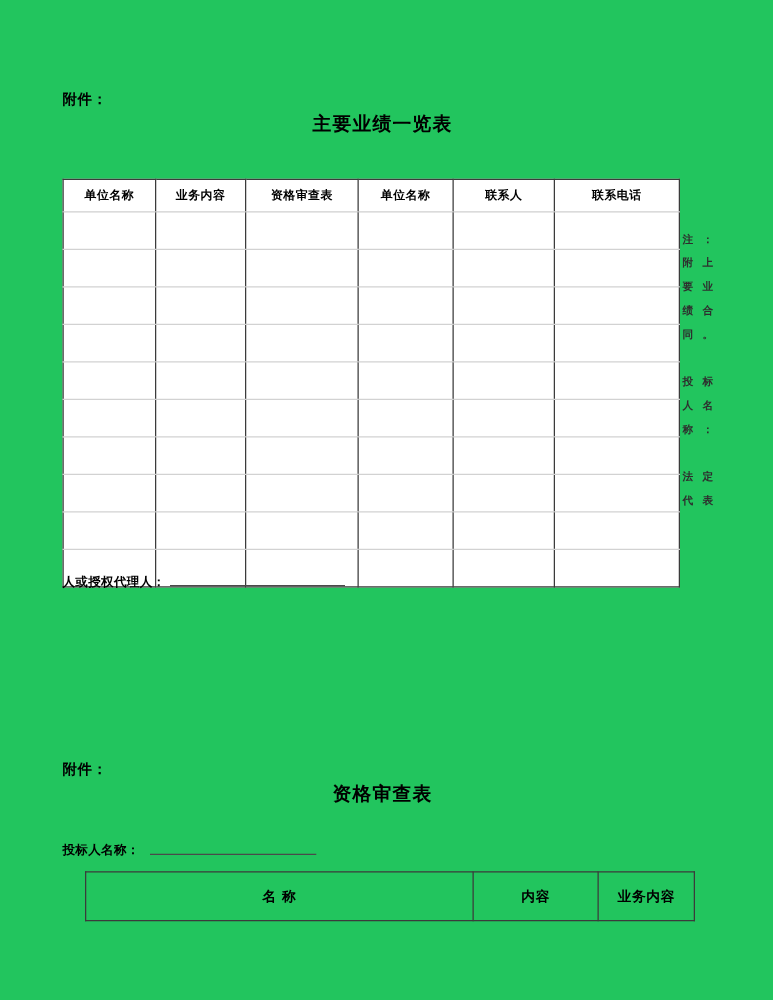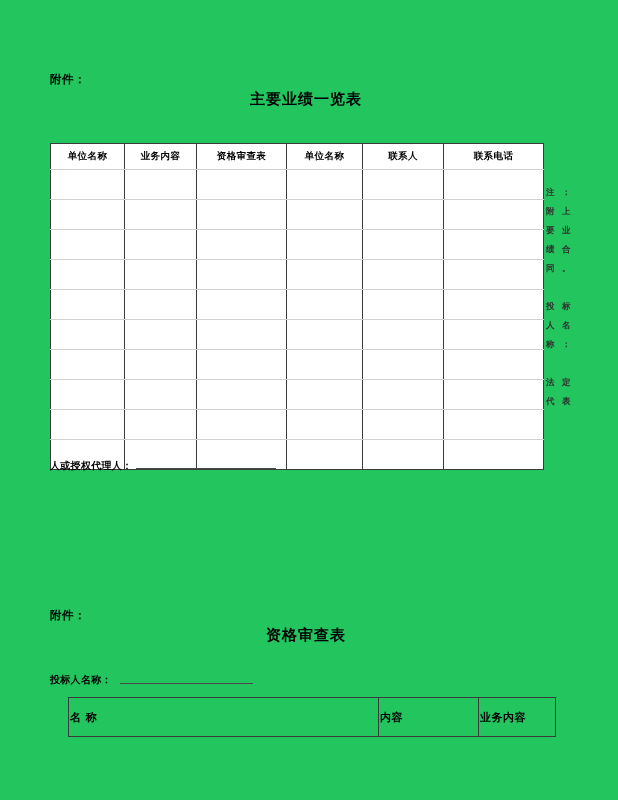--- a/index.html
+++ b/index.html
@@ -106,21 +106,21 @@
   .qual-table {
     position: absolute;
     border-collapse: collapse;
     table-layout: fixed;
   }
   .qual-table td {
     border: 1.2px solid #3b3b3b;
     height: 36px;
     font-size: 11px;
     font-weight: bold;
-    text-align: left;
+    text-align: center;
     vertical-align: middle;
     letter-spacing: 0.5px;
   }
 </style>
 </head>
 <body>
 
 <div class="page">
 
   <div class="abs attach-label" style="left:50px; top:72px;">附件：</div>

